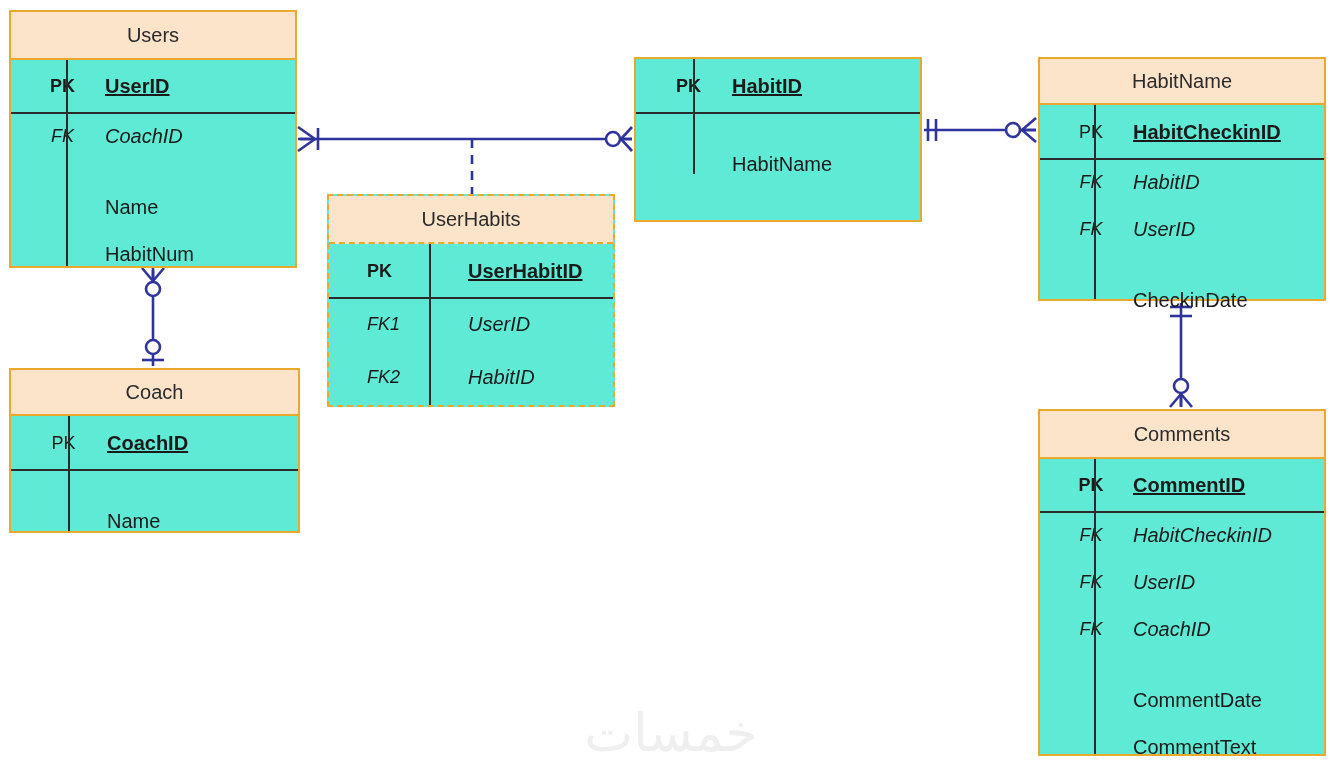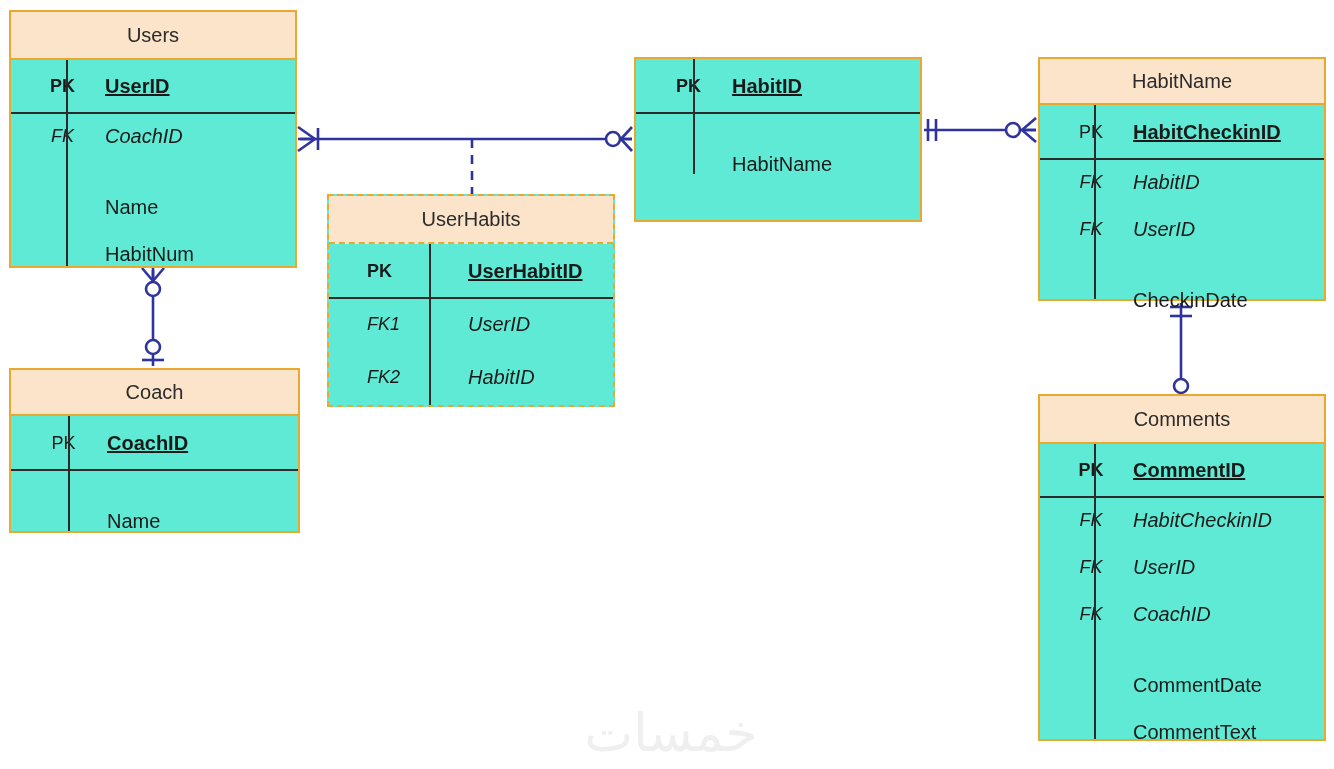--- a/index.html
+++ b/index.html
@@ -302,21 +302,21 @@
         <div class="kcol k-fk">FK</div>
         <div class="acol a-fk">UserID</div>
       </div>
       <div class="row" style="height:47px;">
         <div class="kcol"></div>
         <div class="acol a-plain">CheckinDate</div>
       </div>
     </div>
   </div>
 
-  <div class="entity" style="left:1038px; top:394px; width:288px; height:347px;">
+  <div class="entity" style="left:1038px; top:409px; width:288px; height:347px;">
     <div class="ent-title" style="height:48px;">Comments</div>
     <div class="ent-body" style="--keyw:54px; height:295px;">
       <div class="row" style="height:52px;">
         <div class="kcol k-pk">PK</div>
         <div class="acol a-pk">CommentID</div>
       </div>
       <div class="key-sep" style="top:52px;"></div>
       <div class="row" style="height:47px;">
         <div class="kcol k-fk">FK</div>
         <div class="acol a-fk">HabitCheckinID</div>

